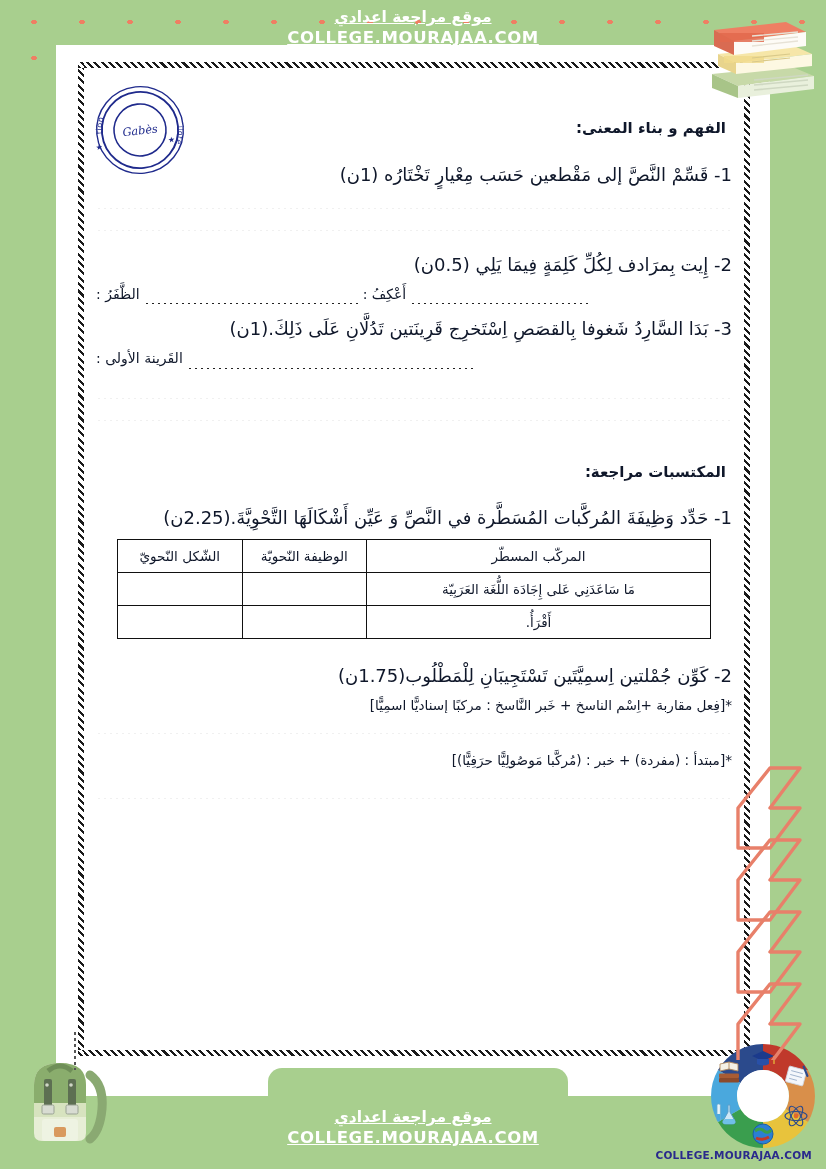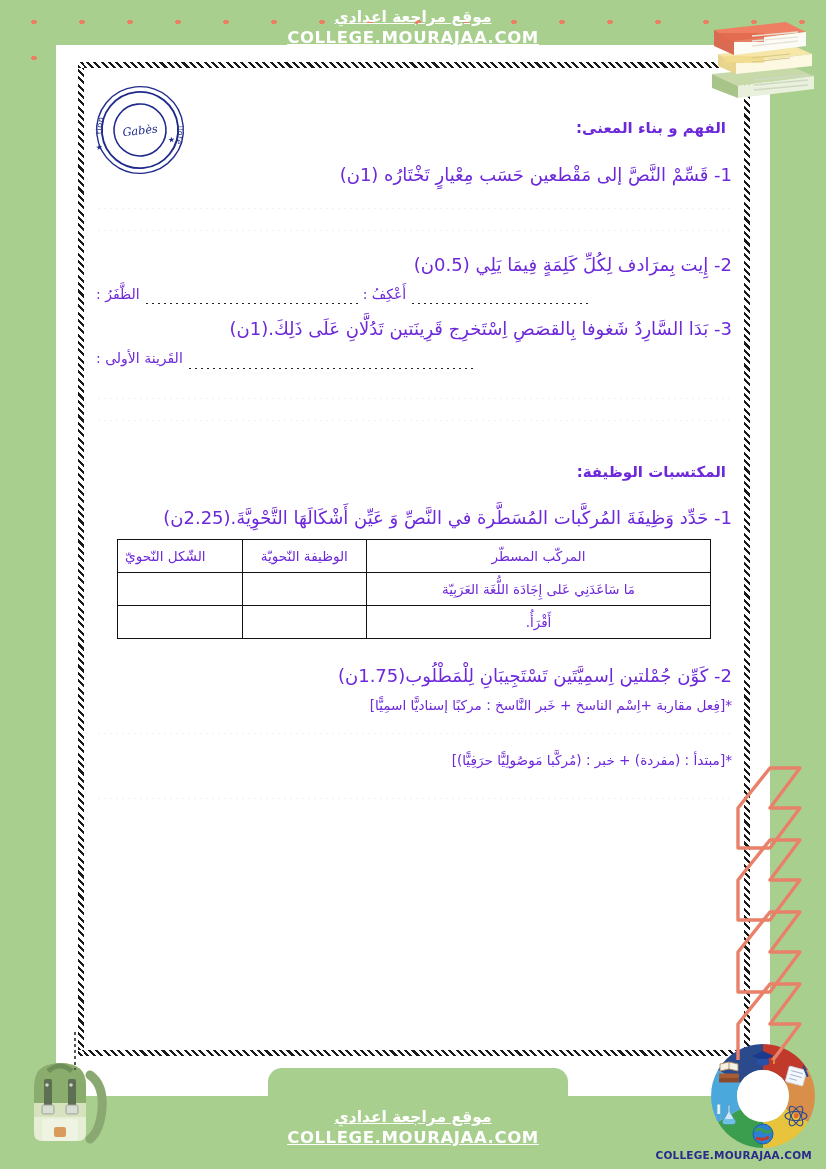--- a/index.html
+++ b/index.html
@@ -106,21 +106,21 @@
   }
 
   
   .content {
     position: absolute;
     left: 96px;
     top: 74px;
     width: 636px;
     height: 970px;
     z-index: 7;
-    color: #6d28d9;
+    color: #0f172a;
     font-size: 15.2px;
     line-height: 1.45;
   }
 
   
   .site-header {
     position: absolute;
     top: 8px;
     left: 0; right: 0;
     text-align: center;
@@ -257,21 +257,21 @@
   table.grammar th,
   table.grammar td {
     border: 1px solid #111;
     padding: 6px 7px;
     vertical-align: middle;
     font-weight: normal;
   }
   table.grammar th { text-align: center; height: 28px; font-size: 13.6px; }
   table.grammar .c-phrase { width: 58%; text-align: center; height: 33px; }
   table.grammar .c-func   { width: 21%; text-align: center; }
-  table.grammar .c-form   { width: 21%; text-align: left; }
+  table.grammar .c-form   { width: 21%; text-align: center; }
   .cell-dots {
     display: inline-block;
     width: 86%;
     height: 13px;
     background-image: radial-gradient(#222 0.85px, transparent 0.95px);
     background-size: 6px 13px;
     background-position: 0 8px;
     background-repeat: repeat-x;
   }
 
@@ -368,21 +368,21 @@
   </div>
 
   <div class="spacer-6"></div>
 
   <div class="dots"></div>
   <div class="dots"></div>
 
   <div class="spacer-20"></div>
   <div class="spacer-14"></div>
 
-  <div class="sec-title">المكتسبات الوظيفة:</div>
+  <div class="sec-title">المكتسبات مراجعة:</div>
 
   <div class="spacer-10"></div>
 
   <div class="q-line">
     <span>1-</span>
     <span>حَدِّد وَظِيفَةَ المُركَّبات المُسَطَّرة في النَّصِّ وَ عَيِّن أَشْكَالَهَا التَّحْوِيَّةَ.(2.25ن)</span>
   </div>
 
   <table class="grammar">
     <thead>

